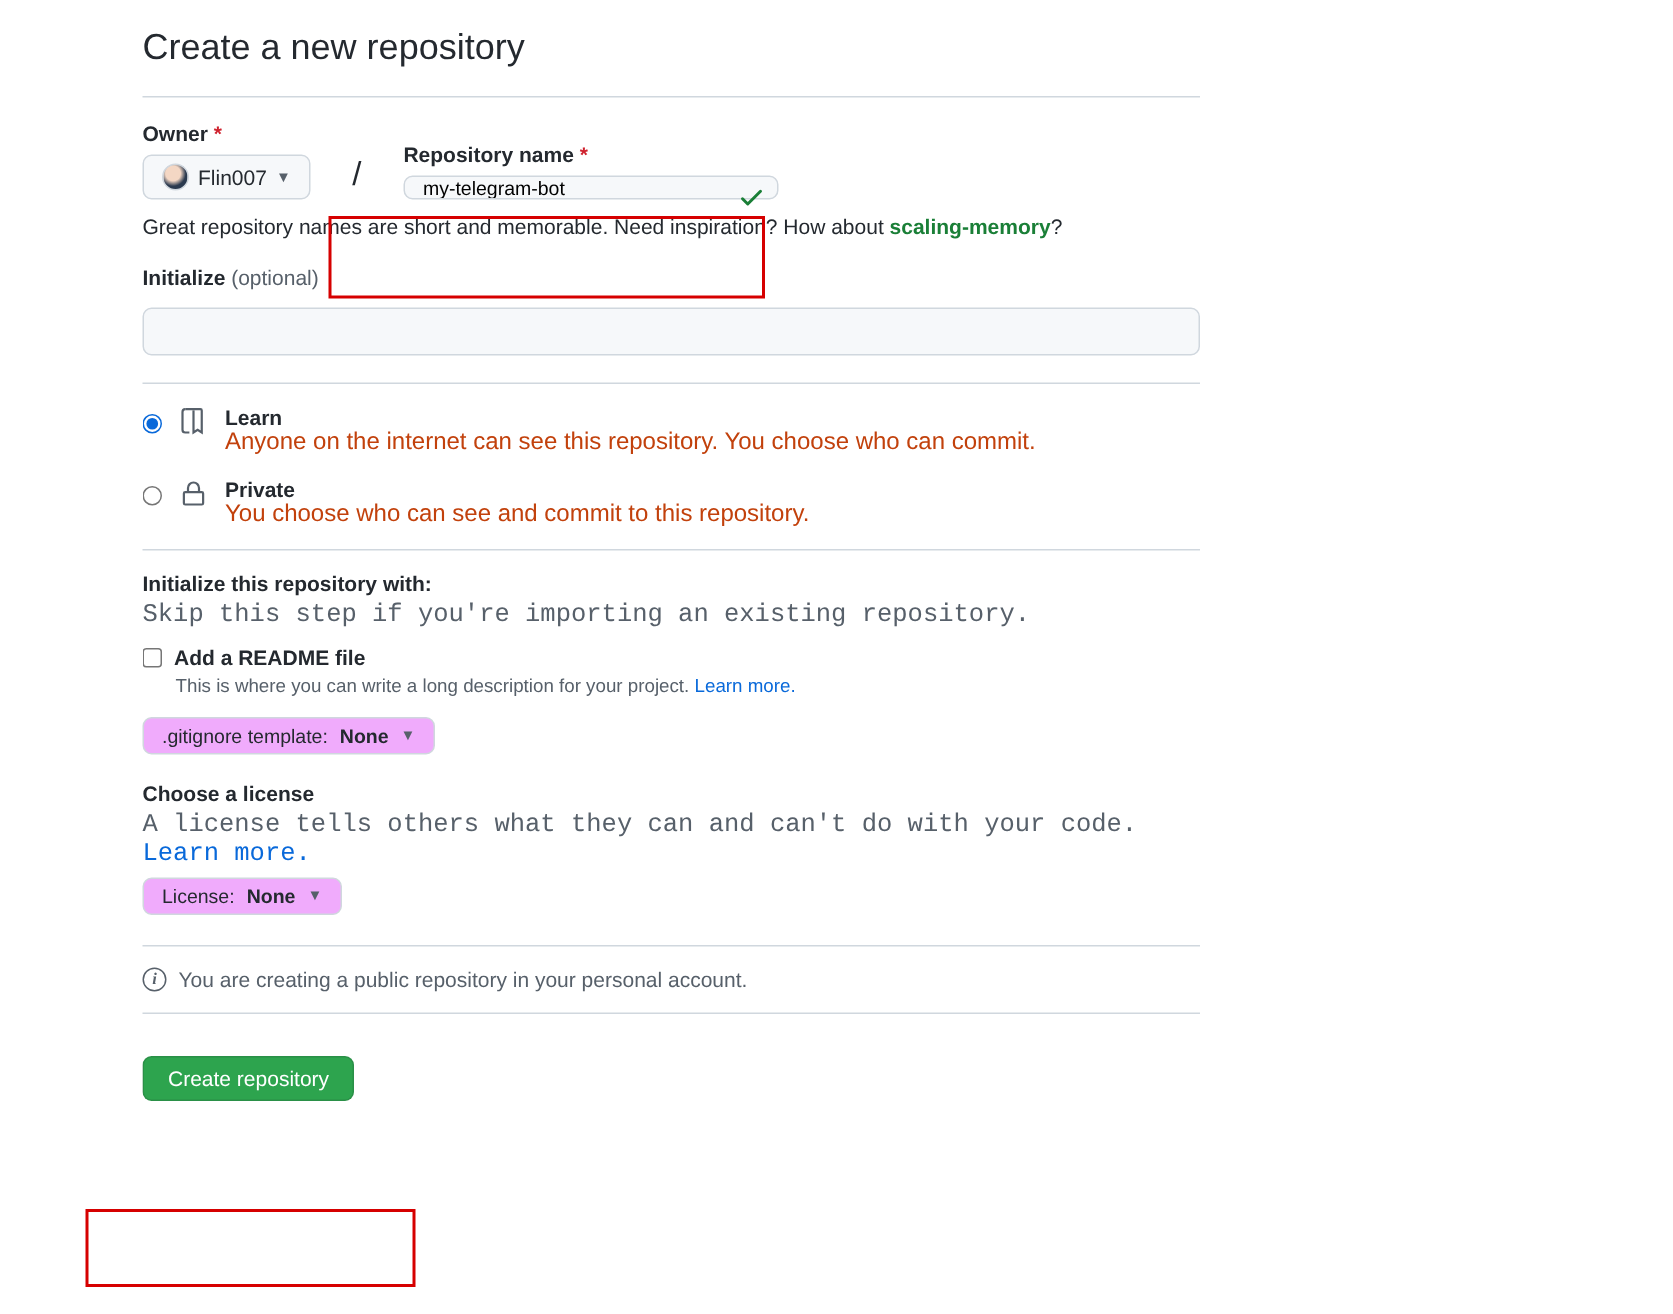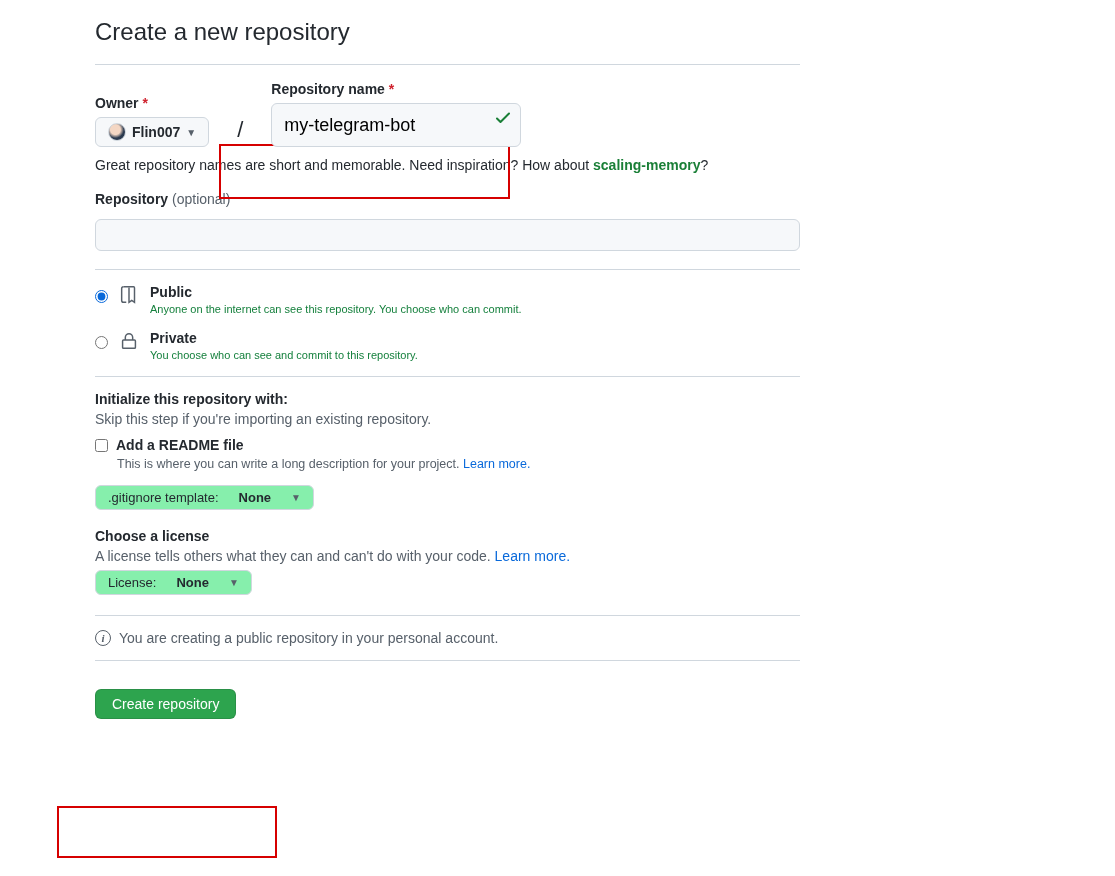--- a/index.html
+++ b/index.html
@@ -21,64 +21,64 @@
   .label { font-weight: 600; font-size: 14px; margin-bottom: 6px; display: block; }
   .req { color: #cf222e; }
   .muted { color: #57606a; font-weight: 400; }
 
   .owner-row { display: flex; align-items: flex-end; gap: 24px; }
   .owner-col, .name-col { display: flex; flex-direction: column; }
 
   .owner-select {
     display: inline-flex; align-items: center; gap: 6px;
     padding: 5px 12px; border: 1px solid #d0d7de; border-radius: 6px;
-    background: #f6f8fa; font-size: 14px; font-weight: 700; cursor: pointer;
+    background: #f6f8fa; font-size: 14px; font-weight: 400; cursor: pointer;
   }
   .avatar {
     width: 18px; height: 18px; border-radius: 50%;
     background: radial-gradient(circle at 40% 35%, #f4d7c4 0%, #f4d7c4 35%, #2b3a4f 60%);
     border: 1px solid #d0d7de;
   }
   .caret { font-size: 10px; color: #57606a; }
   .slash { font-size: 22px; color: #24292f; padding: 0 4px 4px 4px; }
 
   .text-input {
     padding: 5px 12px; border: 1px solid #d0d7de; border-radius: 6px;
-    background: #f6f8fa; font-size: 18px; outline: none; height: 44px;
+    background: #f6f8fa; font-size: 13px; outline: none; height: 16px;
   }
   .repo-name-wrap { position: relative; display: inline-block; }
   .repo-name-input { width: 250px; padding-right: 30px; }
   .check-icon { position: absolute; right: 10px; top: 7px; color: #1a7f37; }
 
   .highlight-red { border: 2px solid #d60000; position: absolute; pointer-events: none; }
   .hl-name { left: 219px; top: 144px; width: 291px; height: 55px; }
   .hl-create { left: 57px; top: 806px; width: 220px; height: 52px; }
 
   .desc-input {
     width: 100%; padding: 5px 12px; border: 1px solid #d0d7de; border-radius: 6px;
     background: #f6f8fa; height: 32px; margin-top: 6px;
   }
 
   .radio-row { display: flex; align-items: flex-start; gap: 10px; margin-bottom: 14px; }
   .radio-row input[type=radio] { margin-top: 6px; accent-color: #0969da; }
   .radio-icon { color: #57606a; margin-top: 0; }
   .radio-text strong { font-weight: 600; display: block; }
-  .radio-text .sub { color: #15803d; font-size: 11px; }
+  .radio-text .sub { color: #c2410c; font-size: 16px; }
 
   .check-row { display: flex; align-items: flex-start; gap: 8px; margin-bottom: 4px; }
   .check-row input[type=checkbox] { margin-top: 2px; }
   .check-sub { color: #57606a; font-size: 12.5px; margin-left: 22px; margin-bottom: 10px; }
 
   .section-title { font-weight: 600; margin-bottom: 4px; font-size: 14px; }
-  .section-sub { color: #57606a; font-size: 14px; margin-bottom: 10px; }
+  .section-sub { color: #57606a; font-size: 17px; margin-bottom: 10px; font-family: Liberation Mono, monospace; }
 
   .select-btn {
-    display: inline-flex; align-items: center; gap: 20px;
+    display: inline-flex; align-items: center; gap: 8px;
     padding: 4px 12px; border: 1px solid #d0d7de; border-radius: 6px;
-    background: #86efac; font-size: 13px; cursor: pointer;
+    background: #f0abfc; font-size: 13px; cursor: pointer;
   }
 
   .info-row { display: flex; align-items: center; gap: 8px; color: #57606a; font-size: 14px; padding: 4px 0; }
   .info-icon { width:16px; height:16px; display:inline-flex; align-items:center; justify-content:center; border:1.5px solid #57606a; border-radius:50%; font-size:11px; font-weight:600; font-style: italic; font-family: Georgia, serif; }
 
   .primary-btn {
     background: #2da44e; color: #fff; border: 1px solid rgba(27,31,36,0.15);
     padding: 6px 16px; border-radius: 6px; font-size: 14px; font-weight: 500;
     cursor: pointer;
   }
@@ -122,38 +122,38 @@
     </div>
   </div>
 
   <p class="hint">
     <span>Great repository names are short and memorable. Need inspiration? How about </span>
     <a href="#" class="green-link">scaling-memory</a><span>?</span>
   </p>
 
   <div style="margin-top:18px;">
     <label class="label">
-      <span>Repository</span>
+      <span>Initialize</span>
       <span class="muted">(optional)</span>
     </label>
     <input type="text" class="desc-input" value="" style="">
   </div>
 
   <hr class="sep-sm" style="margin-top:18px;">
 
   <div class="radio-row">
     <input type="radio" name="vis" checked="" style="">
     <span class="radio-icon">
       <svg width="22" height="22" viewBox="0 0 24 24" fill="none" stroke="#57606a" stroke-width="1.6">
           <path d="M6 3h11a1 1 0 011 1v16l-3-2-3 2V4"></path>
           <path d="M6 3a2 2 0 00-2 2v13a2 2 0 002 2h3"></path>
         </svg>
     </span>
     <div class="radio-text">
-      <strong>Public</strong>
+      <strong>Learn</strong>
       <span class="sub">Anyone on the internet can see this repository. You choose who can commit.</span>
     </div>
   </div>
 
   <div class="radio-row">
     <input type="radio" name="vis" style="">
     <span class="radio-icon">
       <svg width="22" height="22" viewBox="0 0 24 24" fill="none" stroke="#57606a" stroke-width="1.6">
           <rect x="5" y="11" width="14" height="9" rx="1"></rect>
           <path d="M8 11V8a4 4 0 118 0v3"></path>

